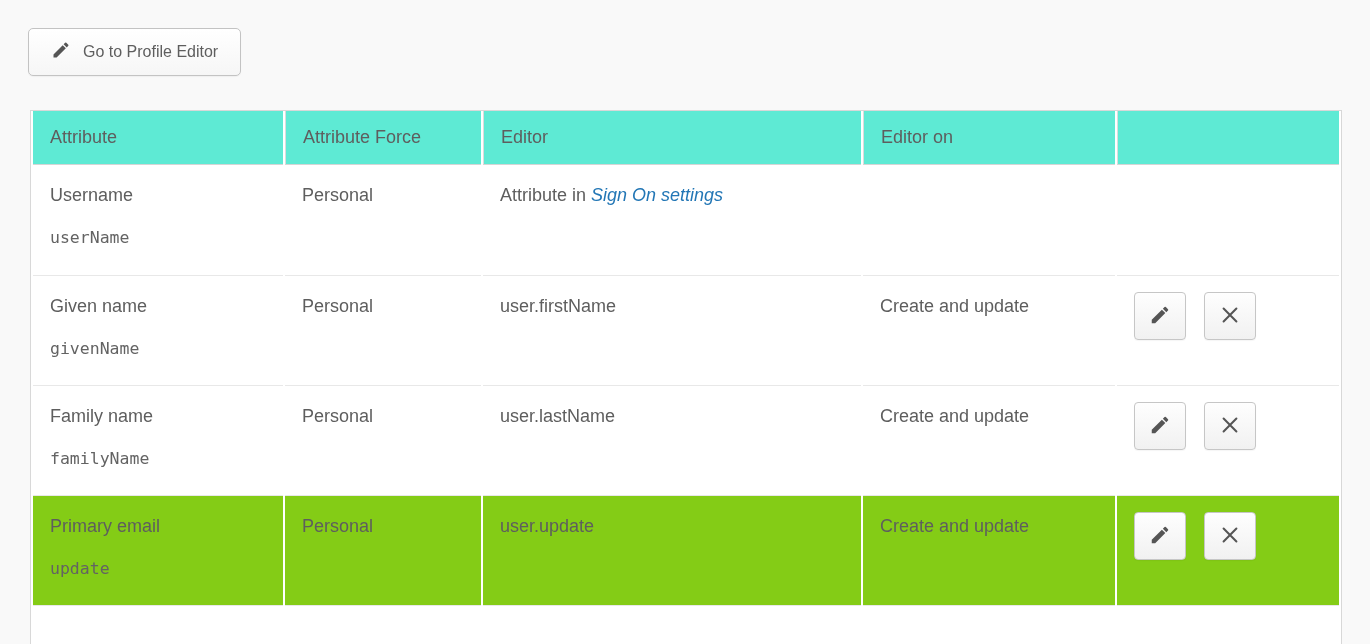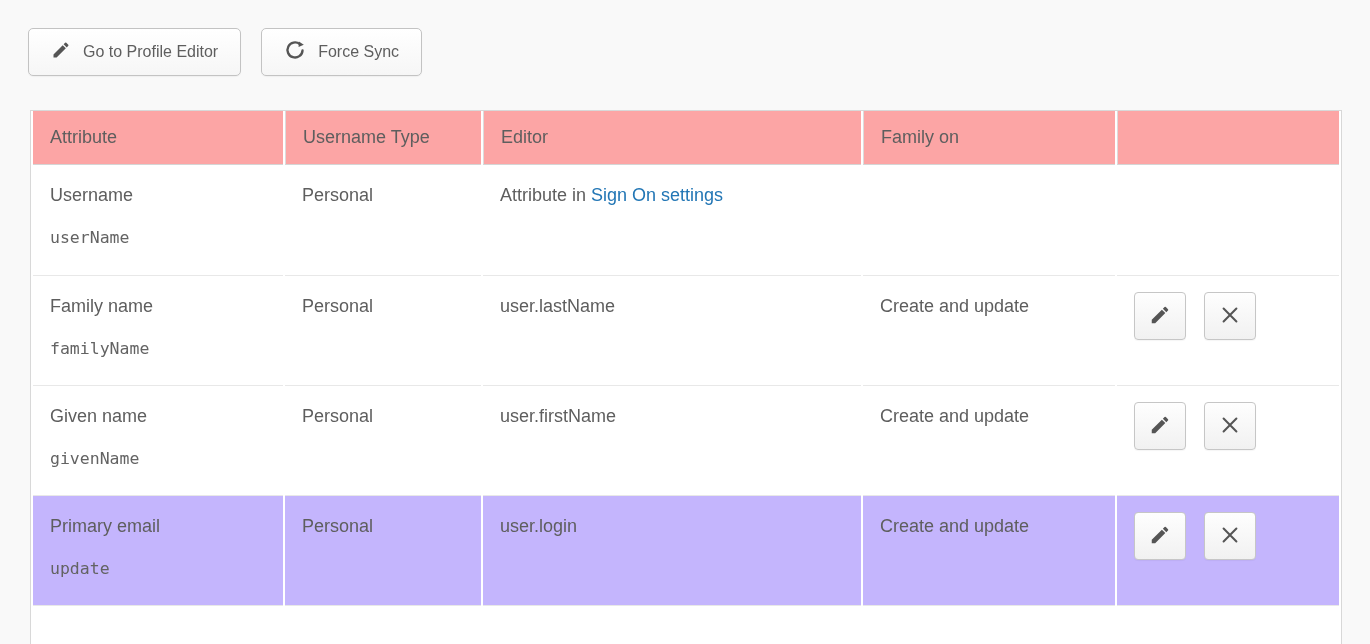--- a/index.html
+++ b/index.html
@@ -41,50 +41,50 @@
     table-layout: fixed;
   }
   col.c1 { width: 250px; }
   col.c2 { width: 196px; }
   col.c3 { width: 378px; }
   col.c4 { width: 252px; }
   col.c5 { width: auto; }
 
   th {
     height: 54px;
-    background: #fca5a5;
+    background: #5eead4;
     text-align: left;
     font-weight: 400;
     font-size: 18px;
     color: #5e5e5e;
     padding: 0 0 0 17px;
     border-bottom: 1px solid #d5d5d5;
     border-left: 1px solid #dcdcdc;
   }
   th:first-child { border-left: none; }
 
   td {
     vertical-align: top;
     padding: 20px 10px 2px 17px;
     font-size: 18px;
     color: #5e5e5e;
     border-bottom: 1px solid #e8e8e8;
     height: 110px;
   }
   tr.row-first td { height: 111px; }
-  tr.hovered td { background: #c4b5fd; }
+  tr.hovered td { background: #84cc16; }
   tr.partial td { height: 60px; border-bottom: none; background: #ffffff; }
 
   .attr-name {
     font-family: "DejaVu Sans Mono", monospace;
     font-size: 16.5px;
     color: #636363;
     margin-top: 22px;
   }
-  a.link { color: #2276b5; text-decoration: none; cursor: pointer; }
+  a.link { color: #2276b5; text-decoration: none; cursor: pointer; font-style: italic; }
 
   .actions { display: flex; gap: 18px; padding-top: 0; }
   td.actions-cell { padding-top: 16px; }
   .icon-btn {
     width: 52px; height: 48px;
     display: inline-flex; align-items: center; justify-content: center;
     background: linear-gradient(#fefefe, #f1f1f1);
     border: 1px solid #c6c6c6; border-radius: 4px;
     cursor: pointer;
     box-shadow: 0 1px 1px rgba(0,0,0,0.04);
@@ -96,63 +96,81 @@
 <div class="toolbar">
   <button class="btn">
     <span>
       <svg width="20" height="20" viewBox="0 0 24 24" fill="#555555">
         <path d="M3 17.25V21h3.75L17.81 9.94l-3.75-3.75L3 17.25zM20.71 7.04a1 1 0 0 0 0-1.41l-2.34-2.34a1 1 0 0 0-1.41 0l-1.83 1.83 3.75 3.75 1.83-1.83z"></path>
       </svg>
     </span>
     <span>Go to Profile Editor</span>
   </button>
 
-  <button class="btn">
-    <span>
-      <svg width="22" height="22" viewBox="0 0 24 24" fill="none" stroke="#555555" stroke-width="2.6" stroke-linecap="round">
-        <path d="M17.2 5.6 A8.2 8.2 0 1 0 20.2 12.6"></path>
-        <path d="M17.2 5.6 l4 0.6" stroke-width="0"></path>
-        <polygon points="16.2,2.6 21.6,6.2 15.9,8.6" fill="#555555" stroke="none"></polygon>
-      </svg>
-    </span>
-    <span>Force Sync</span>
-  </button>
 </div>
 
 <div class="table-wrap">
   <table>
     <colgroup>
         <col class="c1">
         <col class="c2">
         <col class="c3">
         <col class="c4">
         <col class="c5">
       </colgroup>
     <thead>
       <tr>
         <th>Attribute</th>
-        <th>Username Type</th>
+        <th>Attribute Force</th>
         <th>Editor</th>
-        <th>Family on</th>
+        <th>Editor on</th>
         <th></th>
       </tr>
     </thead>
     <tbody>
 
       <tr class="row-first">
         <td>
           <div>Username</div>
           <div class="attr-name">userName</div>
         </td>
         <td>Personal</td>
         <td>
           <span>Attribute in </span><a class="link">Sign On settings</a>
         </td>
         <td></td>
         <td></td>
+      </tr>
+
+      <tr>
+        <td>
+          <div>Given name</div>
+          <div class="attr-name">givenName</div>
+        </td>
+        <td>Personal</td>
+        <td>user.firstName</td>
+        <td>Create and update</td>
+        <td class="actions-cell">
+          <div class="actions">
+            <button class="icon-btn">
+              <span>
+                <svg width="22" height="22" viewBox="0 0 24 24" fill="#555555">
+                  <path d="M3 17.25V21h3.75L17.81 9.94l-3.75-3.75L3 17.25zM20.71 7.04a1 1 0 0 0 0-1.41l-2.34-2.34a1 1 0 0 0-1.41 0l-1.83 1.83 3.75 3.75 1.83-1.83z"></path>
+                </svg>
+              </span>
+            </button>
+            <button class="icon-btn">
+              <span>
+                <svg width="22" height="22" viewBox="0 0 24 24" fill="none" stroke="#555555" stroke-width="2.2" stroke-linecap="round">
+                  <path d="M5 5 L19 19 M19 5 L5 19"></path>
+                </svg>
+              </span>
+            </button>
+          </div>
+        </td>
       </tr>
 
       <tr>
         <td>
           <div>Family name</div>
           <div class="attr-name">familyName</div>
         </td>
         <td>Personal</td>
         <td>user.lastName</td>
         <td>Create and update</td>
@@ -169,27 +187,27 @@
               <span>
                 <svg width="22" height="22" viewBox="0 0 24 24" fill="none" stroke="#555555" stroke-width="2.2" stroke-linecap="round">
                   <path d="M5 5 L19 19 M19 5 L5 19"></path>
                 </svg>
               </span>
             </button>
           </div>
         </td>
       </tr>
 
-      <tr>
-        <td>
-          <div>Given name</div>
-          <div class="attr-name">givenName</div>
-        </td>
-        <td>Personal</td>
-        <td>user.firstName</td>
+      <tr class="hovered">
+        <td>
+          <div>Primary email</div>
+          <div class="attr-name">update</div>
+        </td>
+        <td>Personal</td>
+        <td>user.update</td>
         <td>Create and update</td>
         <td class="actions-cell">
           <div class="actions">
             <button class="icon-btn">
               <span>
                 <svg width="22" height="22" viewBox="0 0 24 24" fill="#555555">
                   <path d="M3 17.25V21h3.75L17.81 9.94l-3.75-3.75L3 17.25zM20.71 7.04a1 1 0 0 0 0-1.41l-2.34-2.34a1 1 0 0 0-1.41 0l-1.83 1.83 3.75 3.75 1.83-1.83z"></path>
                 </svg>
               </span>
             </button>
@@ -197,47 +215,19 @@
               <span>
                 <svg width="22" height="22" viewBox="0 0 24 24" fill="none" stroke="#555555" stroke-width="2.2" stroke-linecap="round">
                   <path d="M5 5 L19 19 M19 5 L5 19"></path>
                 </svg>
               </span>
             </button>
           </div>
         </td>
       </tr>
 
-      <tr class="hovered">
-        <td>
-          <div>Primary email</div>
-          <div class="attr-name">update</div>
-        </td>
-        <td>Personal</td>
-        <td>user.login</td>
-        <td>Create and update</td>
-        <td class="actions-cell">
-          <div class="actions">
-            <button class="icon-btn">
-              <span>
-                <svg width="22" height="22" viewBox="0 0 24 24" fill="#555555">
-                  <path d="M3 17.25V21h3.75L17.81 9.94l-3.75-3.75L3 17.25zM20.71 7.04a1 1 0 0 0 0-1.41l-2.34-2.34a1 1 0 0 0-1.41 0l-1.83 1.83 3.75 3.75 1.83-1.83z"></path>
-                </svg>
-              </span>
-            </button>
-            <button class="icon-btn">
-              <span>
-                <svg width="22" height="22" viewBox="0 0 24 24" fill="none" stroke="#555555" stroke-width="2.2" stroke-linecap="round">
-                  <path d="M5 5 L19 19 M19 5 L5 19"></path>
-                </svg>
-              </span>
-            </button>
-          </div>
-        </td>
-      </tr>
-
       <tr class="partial">
         <td colspan="5"></td>
       </tr>
 
     </tbody>
   </table>
 </div>
 
 </body></html>

